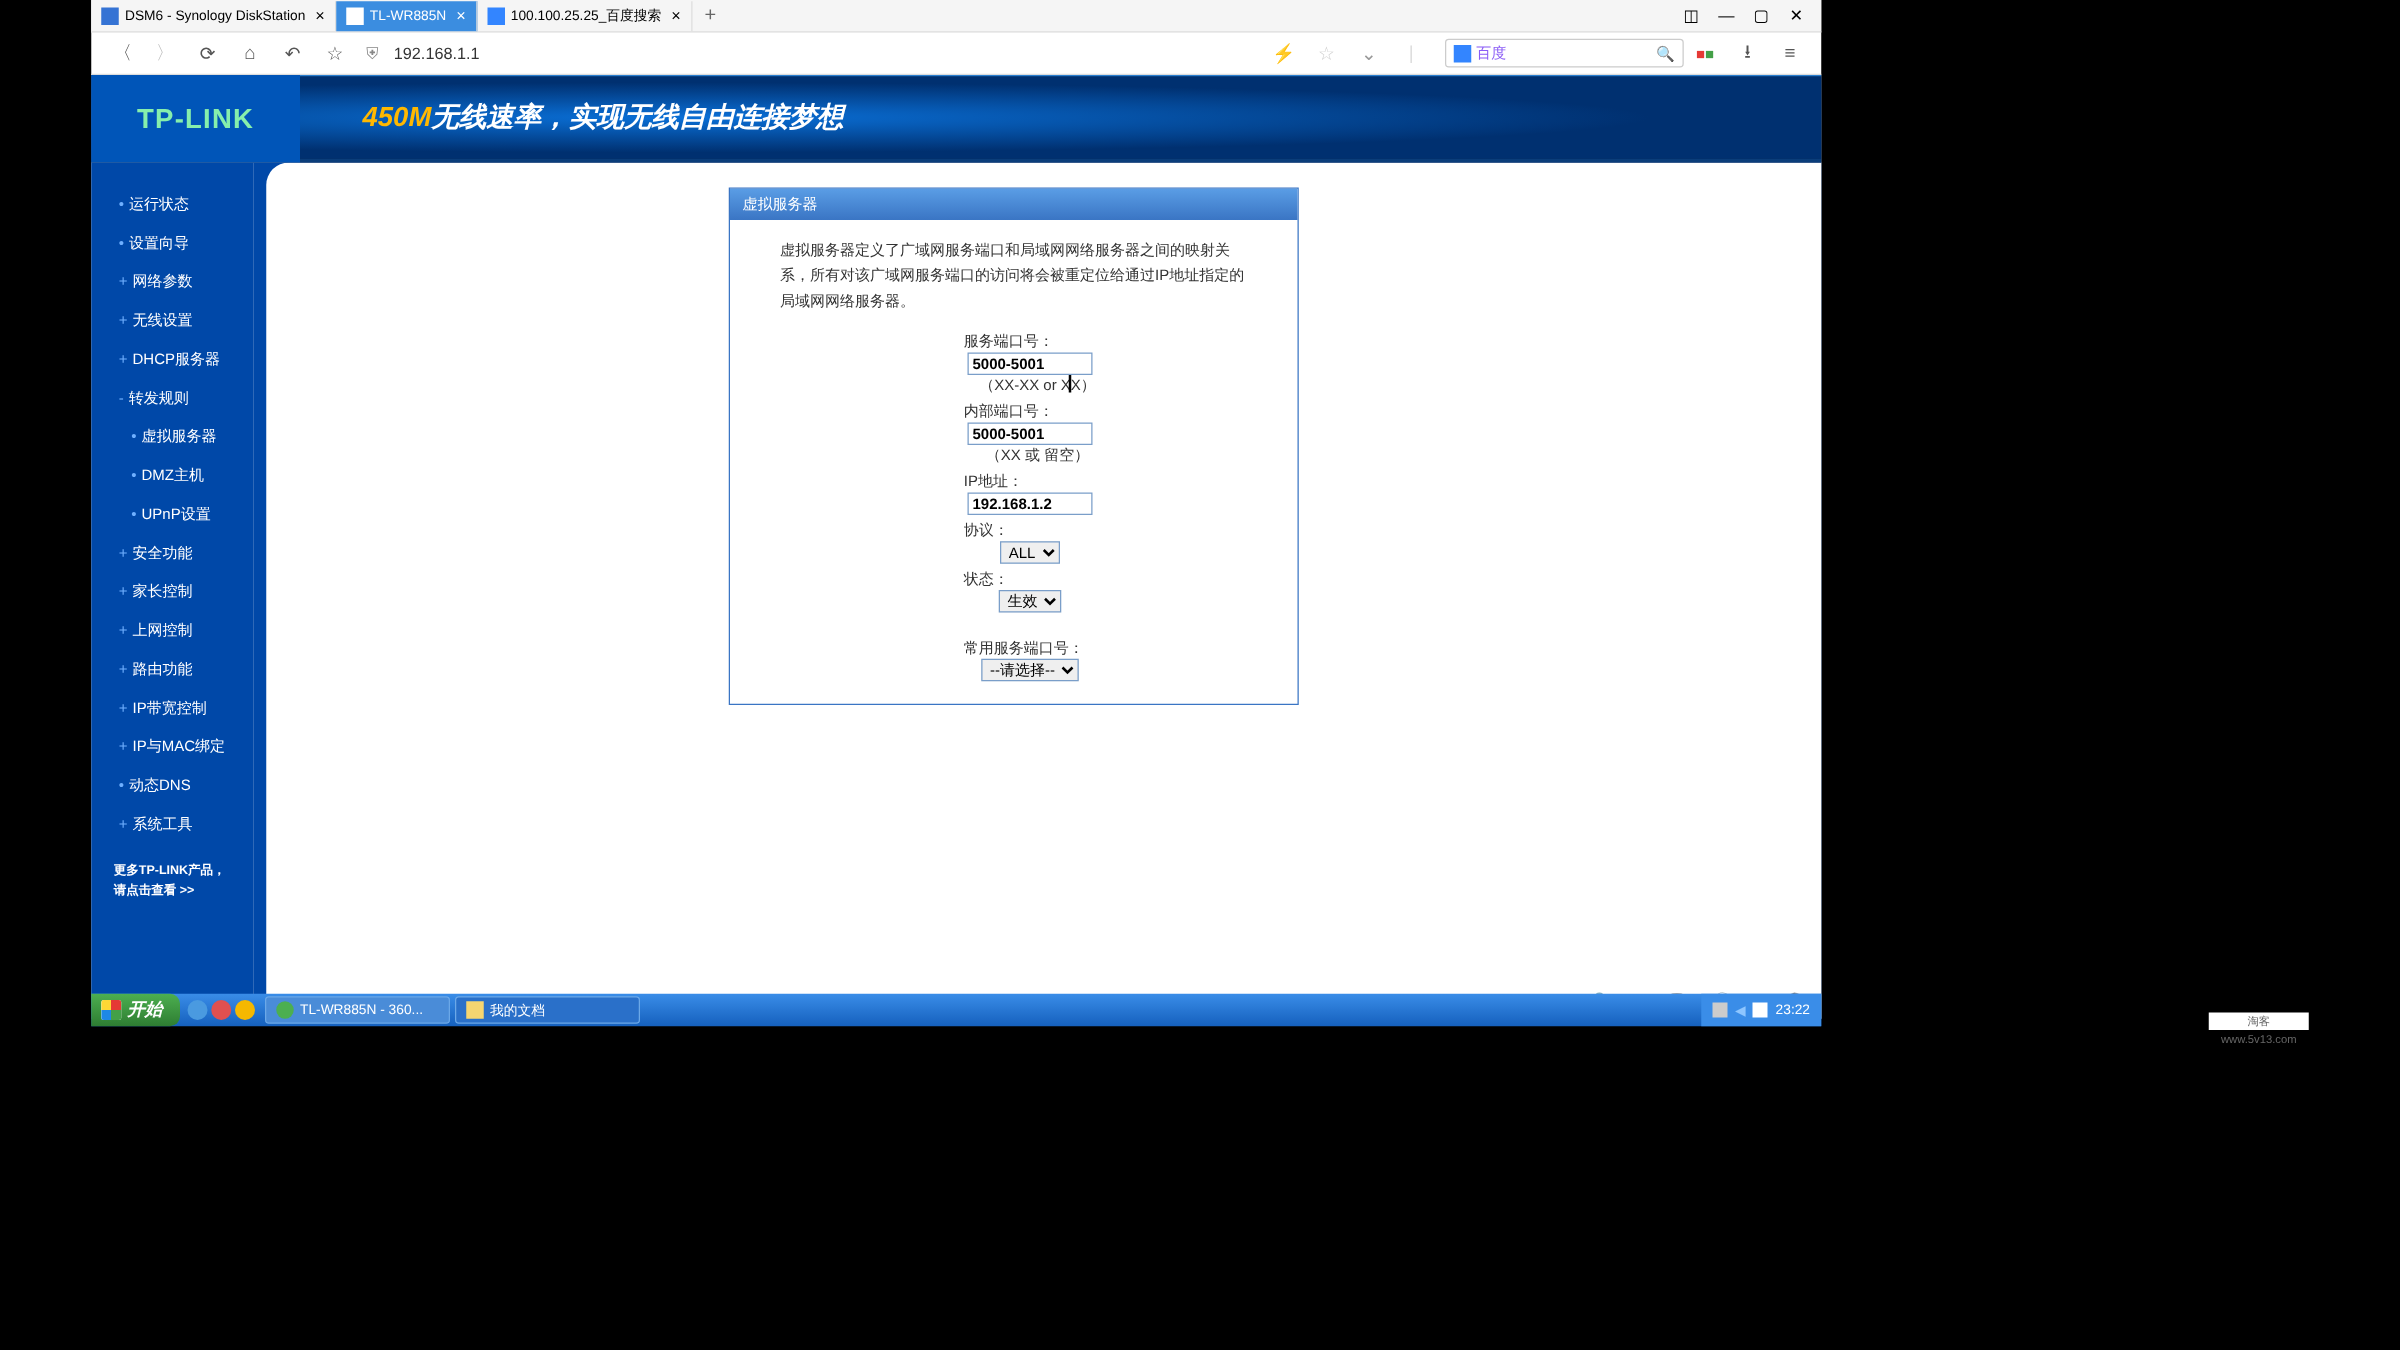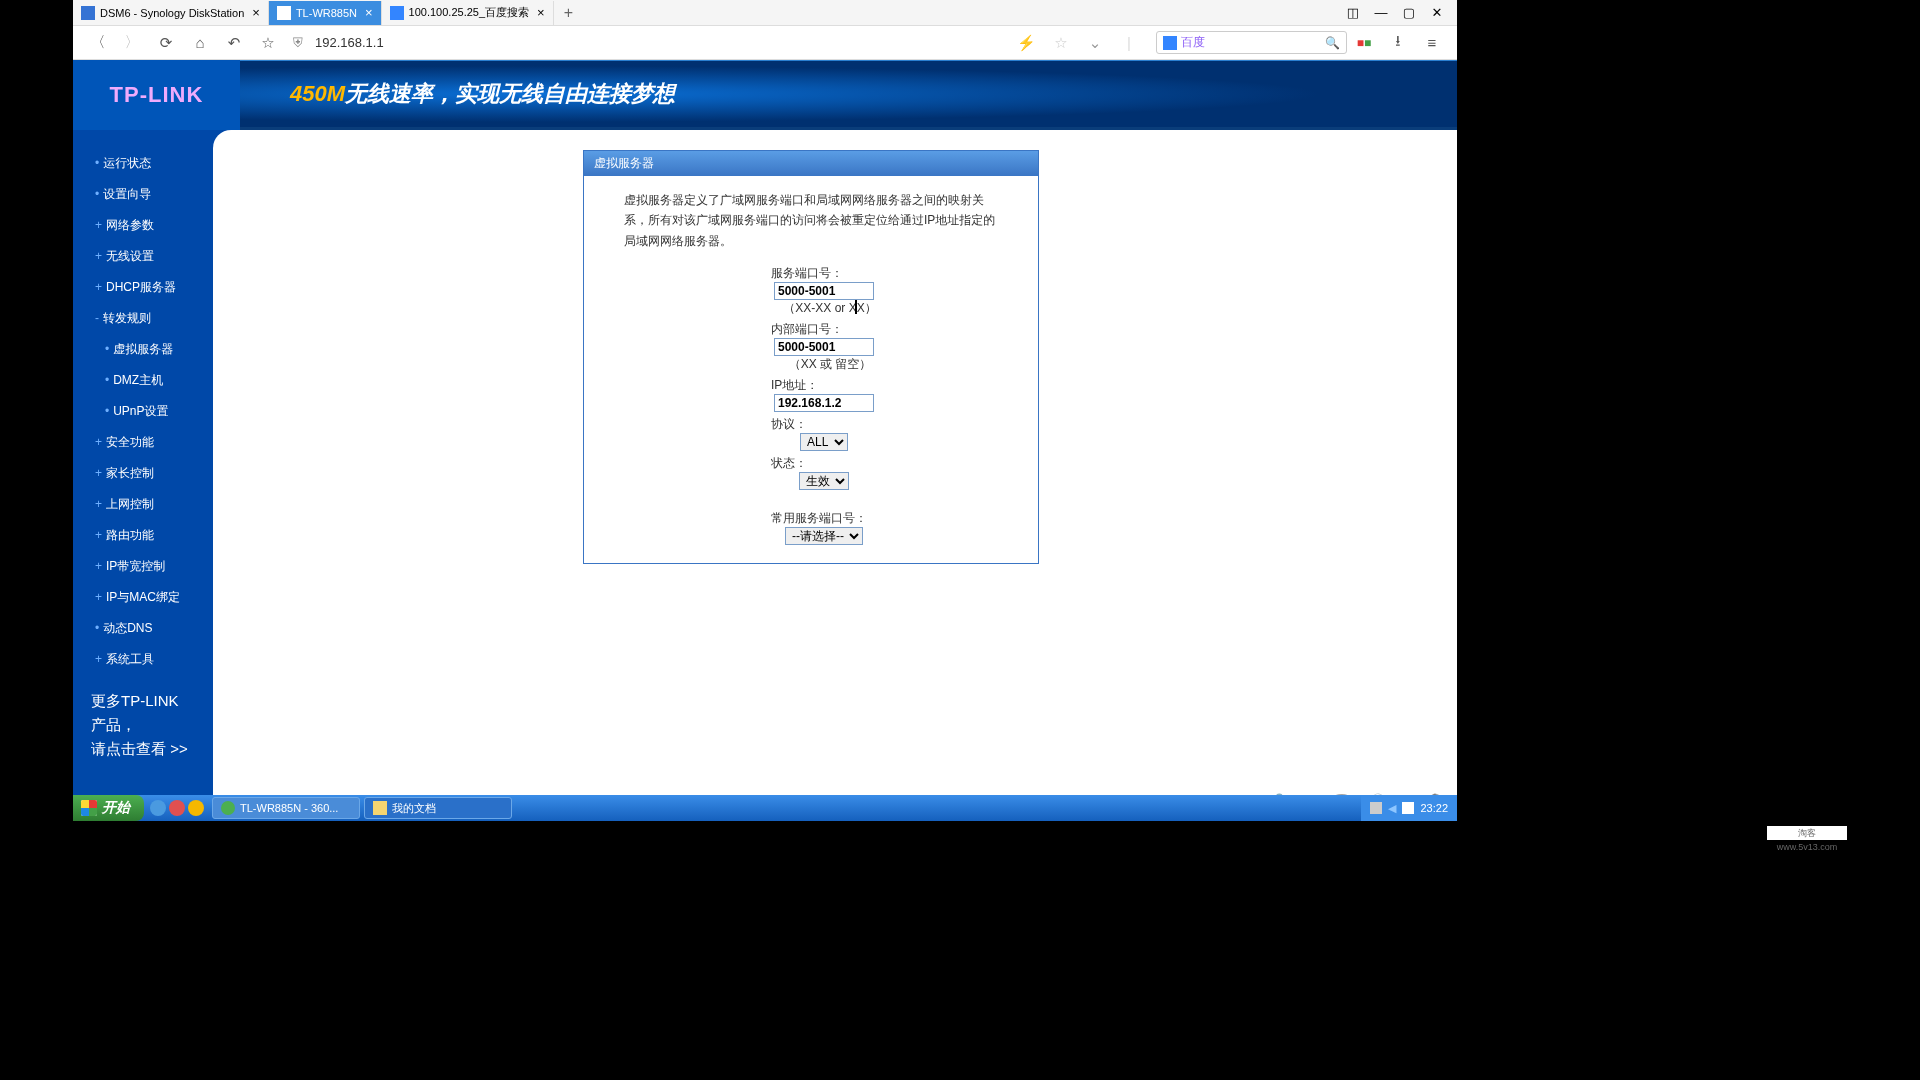--- a/index.html
+++ b/index.html
@@ -16,30 +16,30 @@
 .navbar { height: 34px; display: flex; align-items: center; padding: 0 8px; border-bottom: 1px solid #ddd; }
 .nav-icon { width: 22px; height: 22px; margin: 0 6px; display: flex; align-items: center; justify-content: center; color: #555; cursor: pointer; font-size: 15px; }
 .url-box { flex: 0 0 700px; display: flex; align-items: center; margin-left: 8px; font-size: 13px; color: #333; }
 .url-shield { width: 16px; height: 16px; margin-right: 6px; color: #888; }
 .nav-right { margin-left: auto; display: flex; align-items: center; }
 .search-box { display: flex; align-items: center; border: 1px solid #ccc; border-radius: 3px; padding: 2px 6px; margin-left: 10px; }
 .search-box span.lbl { margin-left: 4px; font-size: 12px; color: #8b5cf6; }
 .search-box .mag { margin-left: 120px; color: #888; }
 .header-band { height: 70px; background: linear-gradient(#001e4f,#003a8c 50%,#001e4f); display: flex; position: relative; }
 .logo-box { width: 167px; height: 70px; background: #0055b8; display: flex; align-items: center; justify-content: center; }
-.logo-text { color: #f0abfc; font-weight: bold; font-size: 22px; letter-spacing: 1px; font-family: Arial; }
+.logo-text { color: #86efac; font-weight: bold; font-size: 22px; letter-spacing: 1px; font-family: Arial; }
 .banner { flex: 1; display: flex; align-items: center; padding-left: 50px; background: radial-gradient(ellipse at 25% 50%, #0a6fd6 0%, #003070 60%); border-top: 1px solid #2a7fd0; border-bottom: 3px solid #0a3d7a; }
 .banner-txt { font-size: 22px; font-weight: bold; font-style: italic; color: #fff; }
 .banner-txt .m450 { color: #ffb800; margin-top: 32px; }
 .content { display: flex; height: calc(100% - 130px); }
 .sidebar { width: 130px; background: #0048a8; color: #fff; padding-top: 18px; font-size: 12px; }
 .sidebar li { list-style: none; padding: 7px 10px 7px 22px; cursor: pointer; }
 .sidebar li.sub { padding-left: 32px; }
 .sidebar .bullet { color: #6fb0ff; margin-right: 4px; }
-.sidebar .more { padding: 14px 10px 4px 18px; font-size: 15px; line-height: 1.6; }
+.sidebar .more { padding: 14px 10px 4px 18px; font-size: 10px; line-height: 1.6; font-weight: bold; }
 .main-wrap { flex: 1; background: #0048a8; }
 .main-panel { background: #fff; margin-left: 10px; border-radius: 18px 0 0 0; height: 100%; padding: 20px 0 0 370px; }
 .form-box { width: 456px; border: 1px solid #3a75c4; }
 .form-title { background: linear-gradient(#5a9de5,#3a75c4); color: #fff; padding: 4px 10px; font-size: 12px; }
 .form-body { padding: 14px 14px 14px 40px; }
 .form-desc { font-size: 12px; color: #333; line-height: 1.7; margin-bottom: 14px; padding-right: 20px; }
 .form-row { display: flex; align-items: center; margin: 4px 0; font-size: 12px; flex-direction: column; }
 .form-row label { width: 106px; color: #333; }
 .form-row input[type=text] { width: 100px; border: 1px solid #7a9ec9; padding: 1px 3px; font-size: 12px; background: #fff; font-weight: bold; }
 .form-row select { border: 1px solid #7a9ec9; font-size: 12px; padding: 0 2px; }
@@ -52,21 +52,21 @@
 .taskbar { position: absolute; left: 73px; bottom: 259px; width: 1384px; height: 26px; background: linear-gradient(#3a8de8,#1560bd); display: flex; align-items: center; color: #fff; font-size: 11px; }
 .start-btn { background: linear-gradient(#4caf50,#2e7d32); height: 100%; padding: 0 14px 0 8px; display: flex; align-items: center; font-style: italic; font-weight: bold; font-size: 14px; border-radius: 0 8px 8px 0; }
 .start-btn .flag { width: 16px; height: 16px; background: #fff; margin-right: 5px; display: inline-block; border-radius: 2px; position: relative; overflow: hidden; }
 .start-btn .flag::before { content:""; position:absolute; inset:0; background: conic-gradient(#e53935 0 25%, #43a047 0 50%, #1e88e5 0 75%, #fdd835 0); }
 .task-iconset { display: flex; gap: 3px; margin: 0 6px; }
 .task-iconset span { width: 16px; height: 16px; border-radius: 50%; display: inline-block; }
 .task-item { background: #2a70c9; height: 22px; border-radius: 3px; padding: 0 8px; margin: 0 2px; display: flex; align-items: center; min-width: 148px; border: 1px solid #6ba8e8; }
 .task-item.active { background: #4a8cd8; }
 .tray { margin-left: auto; display: flex; align-items: center; padding: 0 6px; background: #3a8de8; height: 100%; }
 .tray span { margin: 0 3px; }
-.watermark { position: absolute; right: 73px; bottom: 240px; width: 80px; height: 14px; background: #fff; color: #666; font-size: 9px; text-align: center; line-height: 14px; }
+.watermark { position: absolute; right: 73px; bottom: 256px; width: 80px; height: 14px; background: #fff; color: #666; font-size: 9px; text-align: center; line-height: 14px; }
 .cursor-i { position: absolute; left: 855px; top: 300px; width: 2px; height: 14px; background: #000; }
 </style>
 </head>
 <body>
 
 <div class="screen">
   <div class="browser-tabs">
     <div class="tab">
       <span class="tab-icon" style="background:#3573d4"></span>
       <span>DSM6 - Synology DiskStation</span>

